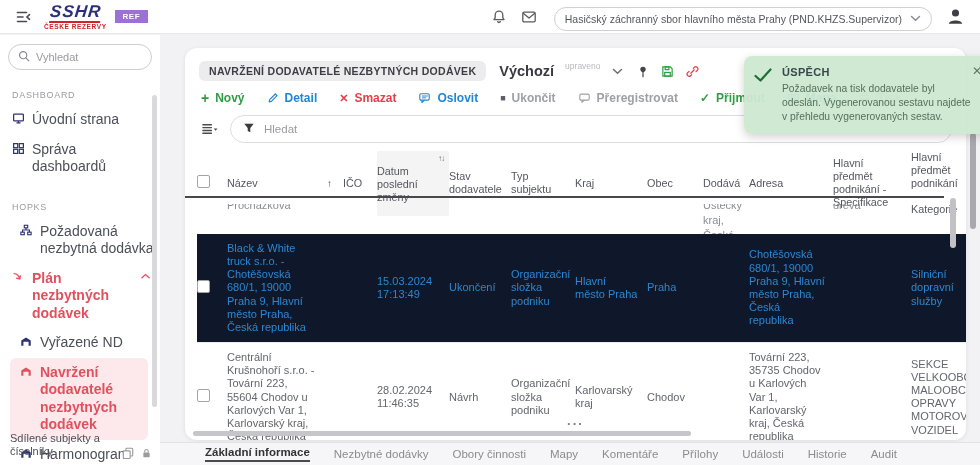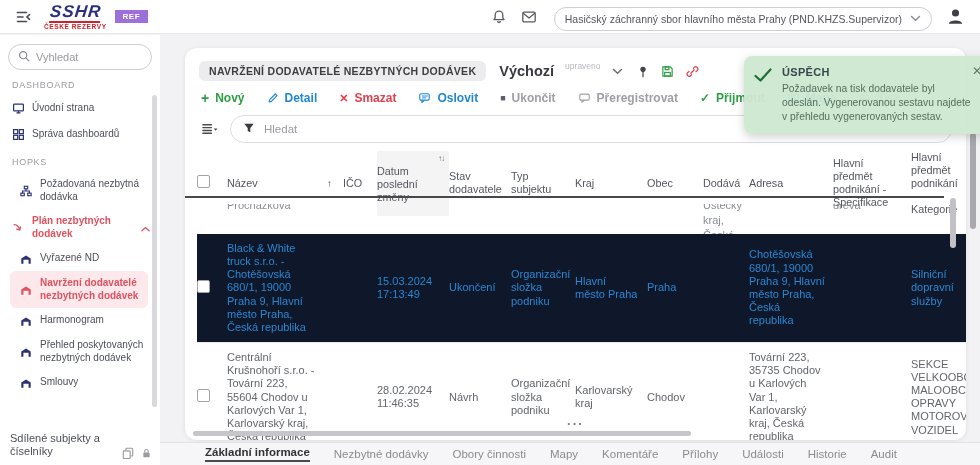--- a/index.html
+++ b/index.html
@@ -15,22 +15,22 @@
   .badge{margin-left:8px;background:#9d6fd8;color:#fff;font-size:8px;font-weight:700;padding:2px 8px;border-radius:0;letter-spacing:.5px}
   .tspacer{flex:1}
   .orgpill{display:flex;align-items:center;gap:8px;border:1px solid #cfcfd4;border-radius:14px;height:24px;padding:0 10px;font-size:10.5px;color:#55565e;margin:4px 12px 0 14px;white-space:nowrap;cursor:pointer}
   .chev{font-size:10px;color:#8a8a92;line-height:1}
 
   
   .sidebar{position:absolute;top:35px;left:0;width:160px;bottom:0;background:#fff;z-index:20}
   .search{margin:9px 8px 4px;border:1px solid #cdced3;border-radius:15px;height:26px;display:flex;align-items:center;padding:0 9px;gap:6px;background:#fff}
   .search input{border:none;outline:none;font-size:11px;width:100%;font-family:inherit;color:#4c4f58}
   .search input::placeholder{color:#9a9aa0}
-  .seclabel{margin:10px 12px 5px;font-size:9px;color:#9b9ba1;letter-spacing:.7px}
-  .sitem{display:flex;gap:7px;align-items:center;padding:6px 6px 6px 12px;font-size:10px;color:#4c4f58;line-height:1.25;cursor:pointer}
+  .seclabel{margin:20px 12px 5px;font-size:9px;color:#9b9ba1;letter-spacing:.7px}
+  .sitem{display:flex;gap:7px;align-items:flex-start;padding:6px 6px 6px 12px;font-size:14px;color:#4c4f58;line-height:1.25;cursor:pointer}
   .sitem .sic{flex:0 0 13px;margin-top:1px;color:#2d3272;display:inline-flex}
   .sitem.parent{color:#e0515e;font-weight:600}
   .sitem.parent .sic{color:#e0515e}
   .sitem.sub{margin-left:10px;padding-left:10px}
   .sitem.active{background:#fde9ec;border-radius:6px;color:#e0515e;font-weight:600;margin-right:12px}
   .sitem.active .sic{color:#e0515e}
   .pchev{margin-left:auto;color:#e0515e;display:inline-flex;margin-top:3px;margin-right:4px}
   .sfooter{position:absolute;bottom:6px;left:10px;right:8px;display:flex;align-items:flex-end;gap:7px;font-size:11px;color:#4c4f58;line-height:1.25}
   .sfooter .txt{flex:1}
   .sfooter .fic{color:#9a9aa0;display:inline-flex;cursor:pointer}

